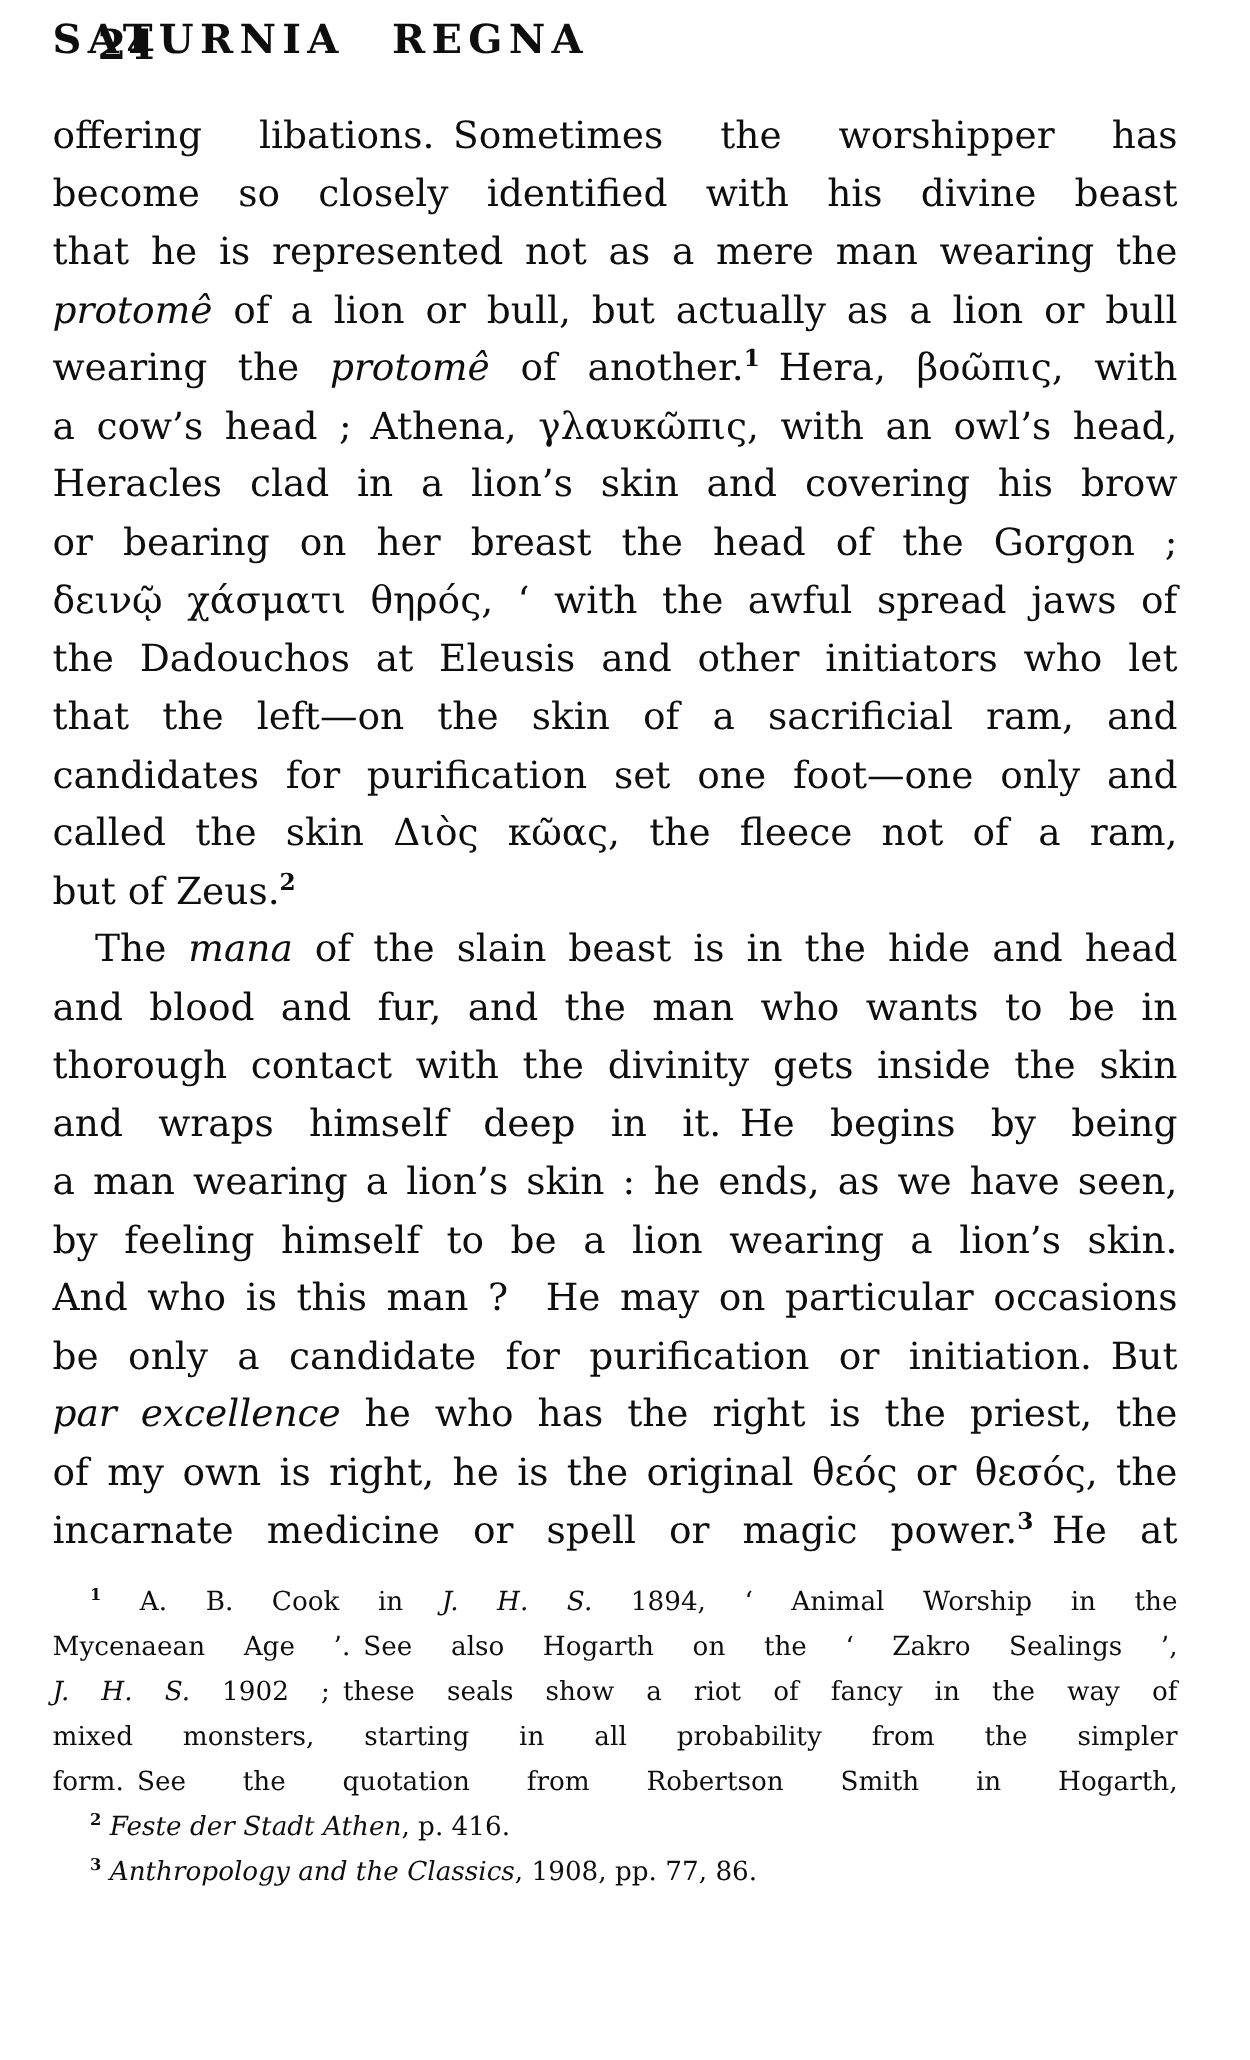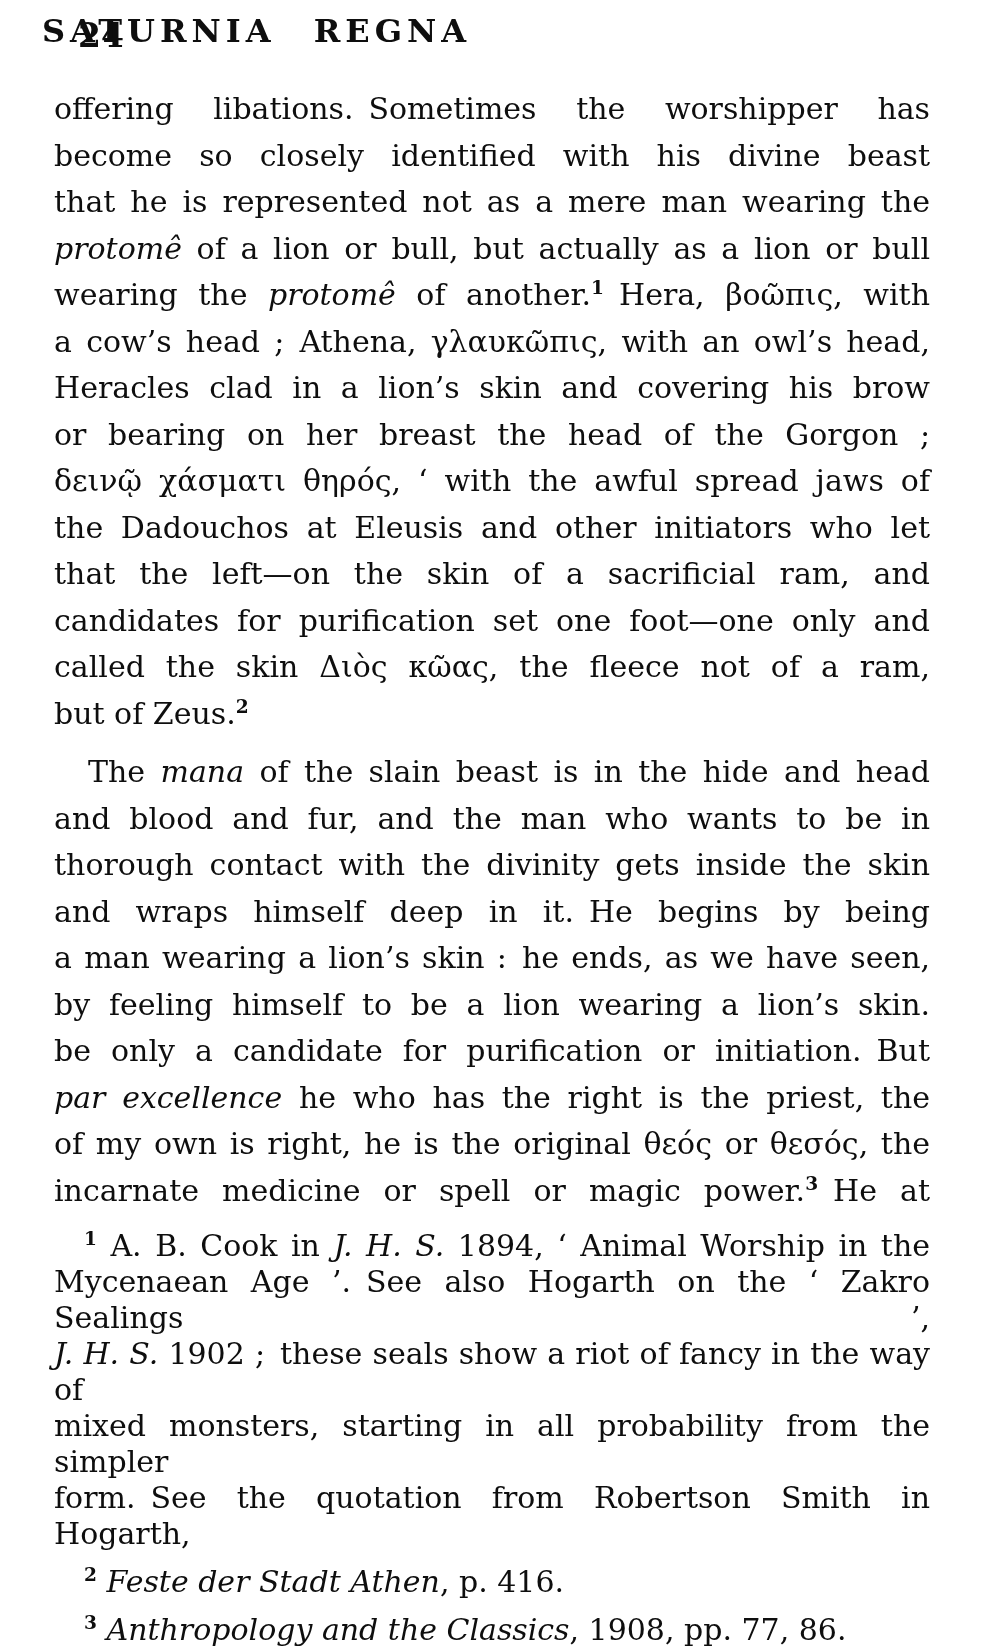--- a/index.html
+++ b/index.html
@@ -19,27 +19,27 @@
   .page-number {
     position: absolute; left: 0; top: 4px;
     font-size: 33px; font-weight: bold; margin-left: 36px;
   }
   .running-head {
     width: 100%; text-align: left;
     font-size: 32px; font-weight: bold;
     letter-spacing: 5px; word-spacing: 22px;
   }
   .body-text { margin-top: 26px; font-size: 30px; line-height: 46.5px; }
-  .para { margin: 12px; }
+  .para { margin: 0; }
   .line { text-align: justify; text-align-last: justify; }
   .line.last { text-align-last: left; }
   .body-text .line.indent { text-indent: 34px; }
   .it { font-style: italic; }
   sup { font-size: 0.62em; vertical-align: super; line-height: 0; font-weight: bold; }
-  .footnotes { margin-top: 14px; font-size: 30px; line-height: 36px; }
+  .footnotes { margin-top: 14px; font-size: 21px; line-height: 36px; }
   .footnotes .line.indent { text-indent: 30px; }
 </style>
 </head>
 <body>
 
 <div class="page" style="background: rgb(255, 255, 255); color: rgb(14, 14, 14);">
   <div class="header">
     <span class="page-number">24</span>
     <div class="running-head">SATURNIA REGNA</div>
   </div>
@@ -60,20 +60,21 @@
         <div class="line"><span>called the skin Διὸς κῶας, the fleece not of a ram,</span></div>
         <div class="line last"><span>but of Zeus.</span><sup>2</sup></div>
       </div>
       <div class="para">
         <div class="line indent"><span>The </span><span class="it">mana</span><span> of the slain beast is in the hide and head</span></div>
         <div class="line"><span>and blood and fur, and the man who wants to be in</span></div>
         <div class="line"><span>thorough contact with the divinity gets inside the skin</span></div>
         <div class="line"><span>and wraps himself deep in it. He begins by being</span></div>
         <div class="line"><span>a man wearing a lion’s skin : he ends, as we have seen,</span></div>
         <div class="line"><span>by feeling himself to be a lion wearing a lion’s skin.</span></div>
+        <div class="line"><span>And who is this man ? He may on particular occasions</span></div>
         <div class="line"><span>be only a candidate for purification or initiation. But</span></div>
         <div class="line"><span class="it">par excellence</span><span> he who has the right is the priest, the</span></div>
         <div class="line"><span>of my own is right, he is the original θεός or θεσός, the</span></div>
         <div class="line"><span>incarnate medicine or spell or magic power.</span><sup>3</sup><span> He at</span></div>
       </div>
     </div>
   <div class="footnotes">
       <div class="para">
         <div class="line indent"><sup>1</sup><span> A. B. Cook in </span><span class="it">J. H. S.</span><span> 1894, ‘ Animal Worship in the</span></div>
         <div class="line"><span>Mycenaean Age ’. See also Hogarth on the ‘ Zakro Sealings ’,</span></div>

